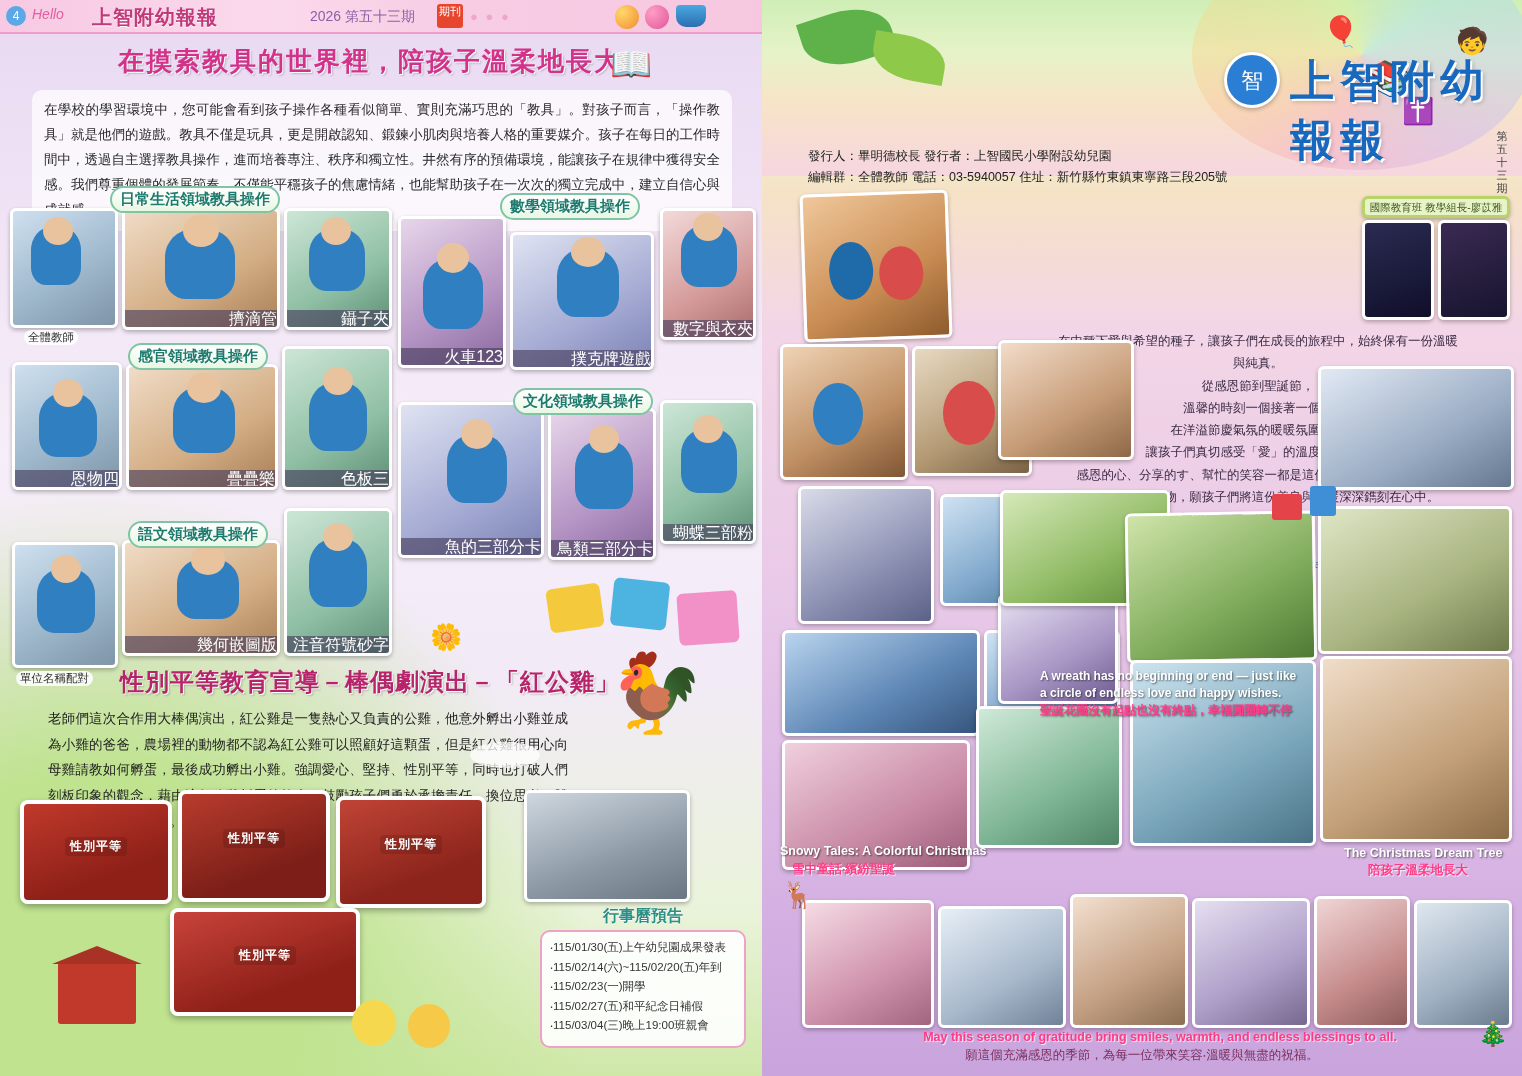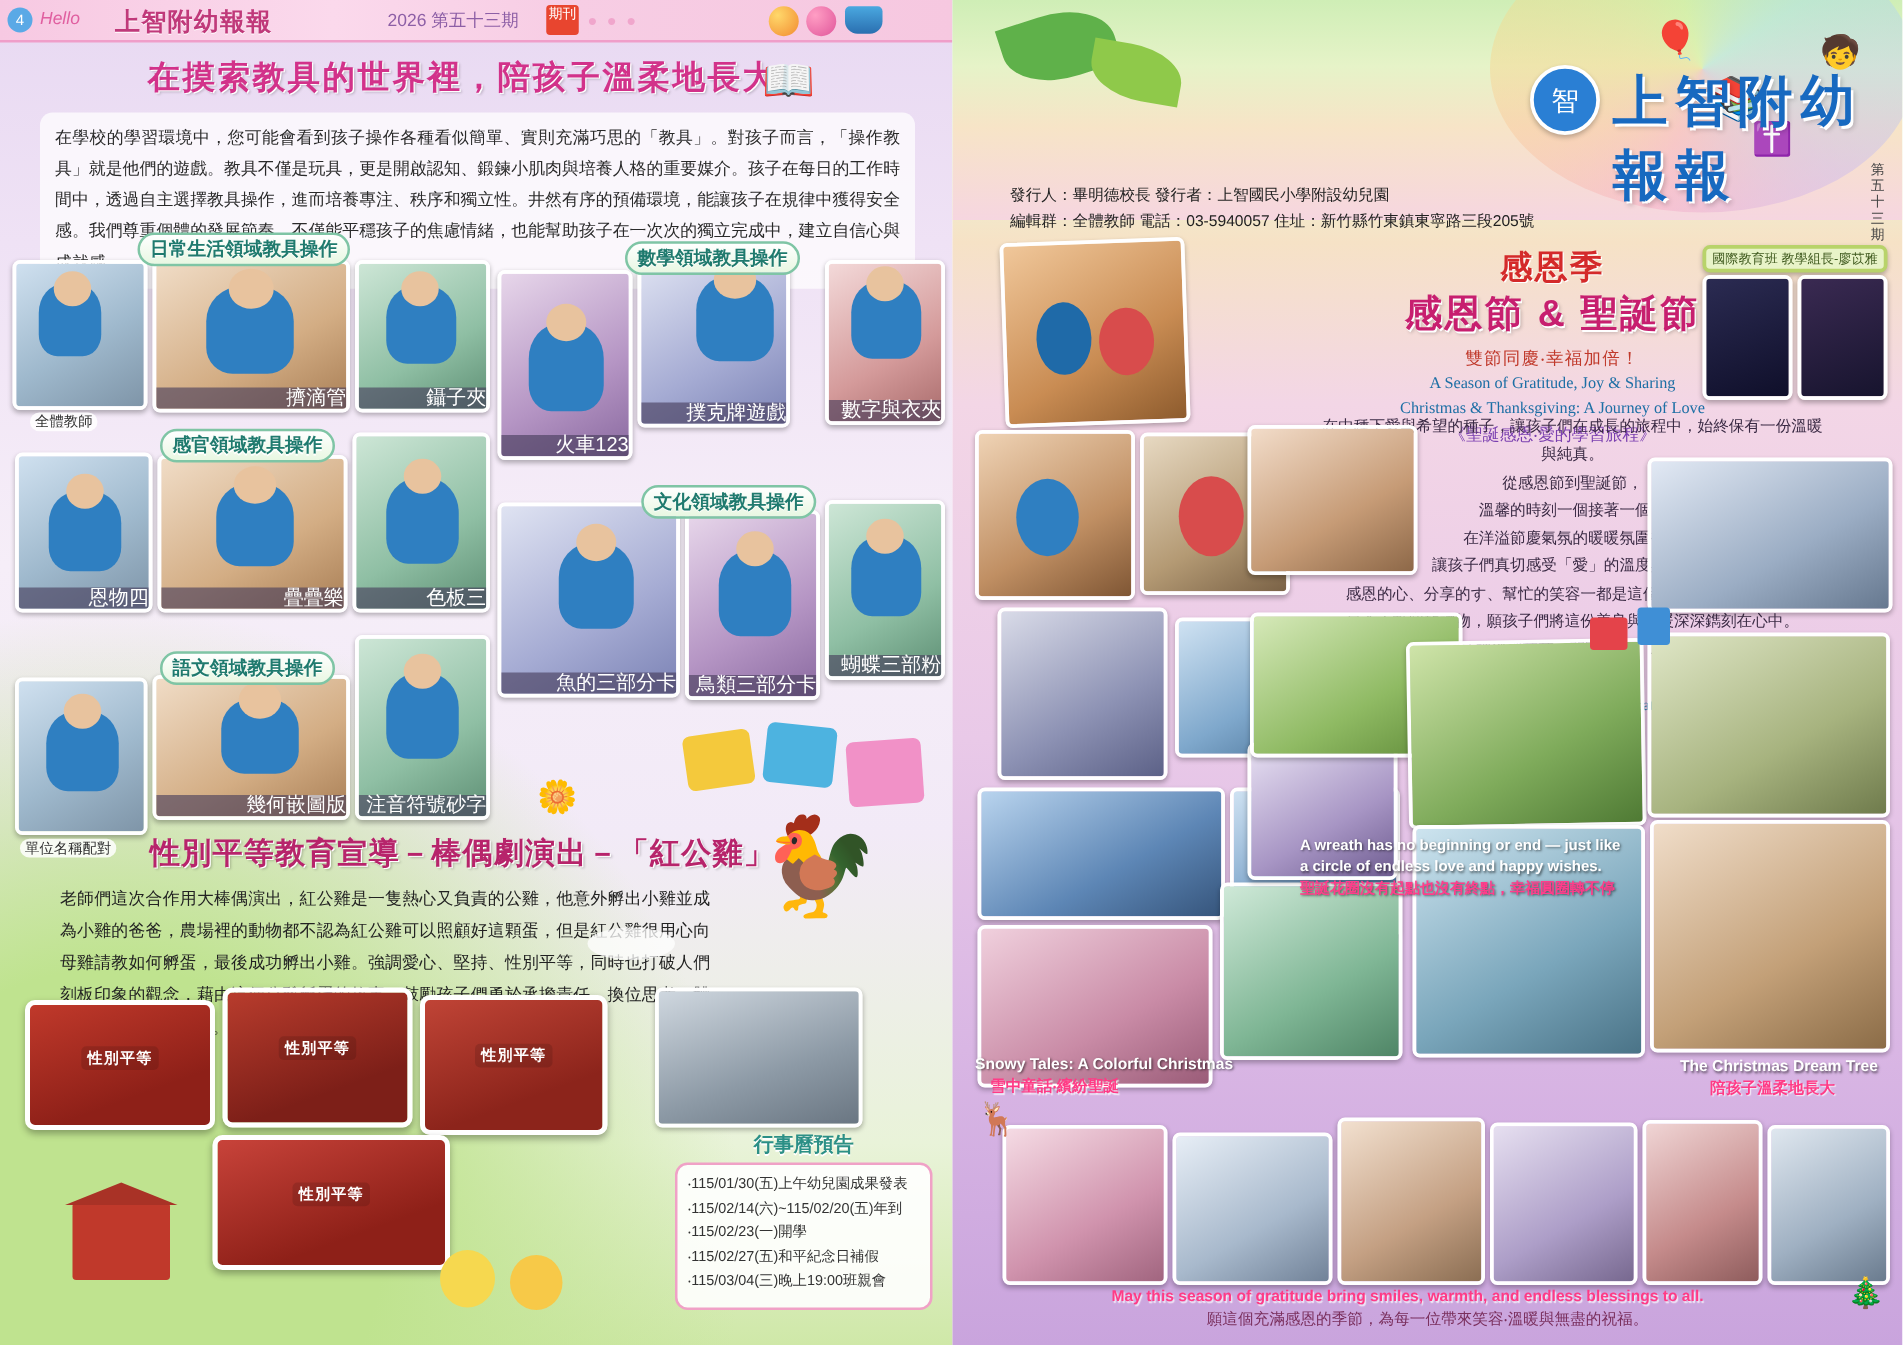--- a/index.html
+++ b/index.html
@@ -229,21 +229,21 @@
         <div class="kid" style="left:34px;top:6px;width:30px;height:28px;background:#e8c39e;"></div>
         <div class="cap">鑷子夾</div>
       </div>
 
       <div class="photo ph-d" style="left:398px; top:216px; width:108px; height:152px;">
         <div class="kid" style="left:22px;top:40px;width:60px;height:70px;border-radius:40% 40% 30% 30%;"></div>
         <div class="kid" style="left:36px;top:24px;width:32px;height:30px;background:#e8c39e;"></div>
         <div class="cap">火車123</div>
       </div>
 
-      <div class="photo ph-f" style="left:510px; top:204px; width:122px; height:138px;">
+      <div class="photo ph-f" style="left:510px; top:232px; width:144px; height:138px;">
         <div class="kid" style="left:44px;top:14px;width:62px;height:68px;border-radius:40% 40% 30% 30%;"></div>
         <div class="kid" style="left:58px;top:2px;width:34px;height:30px;background:#e8c39e;"></div>
         <div class="cap">撲克牌遊戲</div>
       </div>
 
       <div class="photo ph-e" style="left:660px; top:208px; width:96px; height:132px;">
         <div class="kid" style="left:18px;top:14px;width:56px;height:62px;border-radius:40% 40% 30% 30%;"></div>
         <div class="kid" style="left:30px;top:2px;width:30px;height:28px;background:#e8c39e;"></div>
         <div class="cap">數字與衣夾</div>
       </div>
@@ -349,28 +349,20 @@
 
     <div class="rp-logo-circle">智</div>
     <div class="rp-logo-text">上智附幼報報</div>
     <div class="rp-sidebadge">第五十三期</div>
 
     <div class="rp-pubinfo">
       <div>發行人：畢明德校長   發行者：上智國民小學附設幼兒園</div>
       <div>編輯群：全體教師   電話：03-5940057     住址：新竹縣竹東鎮東寧路三段205號</div>
     </div>
 
-    <div class="rp-banner">
-      <div class="l1">感恩季</div>
-      <div class="l2">感恩節 &amp; 聖誕節</div>
-      <div class="l3">雙節同慶‧幸福加倍！</div>
-      <div class="en">A Season of Gratitude, Joy &amp; Sharing</div>
-      <div class="en">Christmas &amp; Thanksgiving: A Journey of Love</div>
-      <div class="l6">《聖誕感恩‧愛的學習旅程》</div>
-    </div>
 
     <div class="rp-poem">
       <div>在中種下愛與希望的種子，讓孩子們在成長的旅程中，始終保有一份溫暖與純真。</div>
       <div>從感恩節到聖誕節，</div>
       <div>溫馨的時刻一個接著一個，</div>
       <div>在洋溢節慶氣氛的暖暖氛圍裡，</div>
       <div>讓孩子們真切感受「愛」的溫度與美好。</div>
       <div>感恩的心、分享的す、幫忙的笑容一都是這個季節最珍貴的禮物，</div>
       <div>最令人動容的禮物，願孩子們將這份善良與溫暖深深鐫刻在心中。</div>
       <div>讓愛在每天的生活裡悄悄萌芽，閃閃發亮。Let Love Shine in the Season of Gratitude.</div>
@@ -423,16 +415,16 @@
     <div class="photo" style="left:308px; top:894px; width:118px; height:134px; background:linear-gradient(150deg,#f2e0cf,#c4a083 60%,#8b6e53);"></div>
     <div class="photo" style="left:430px; top:898px; width:118px; height:130px; background:linear-gradient(150deg,#e6dff0,#ad9ec8 60%,#77688f);"></div>
     <div class="photo" style="left:552px; top:896px; width:96px; height:132px; background:linear-gradient(150deg,#f0d5d5,#c58b8b 60%,#8e5c5c);"></div>
     <div class="photo" style="left:652px; top:900px; width:98px; height:128px; background:linear-gradient(150deg,#dfe7ef,#9fb0c2 60%,#6a7b8e);"></div>
 
     <div class="gift" style="left:510px; top:494px; width:30px; height:26px; background:#e4434a;"></div>
     <div class="gift" style="left:548px; top:486px; width:26px; height:30px; background:#3f8fd6;"></div>
     <div class="deco" style="left:20px; top:880px; font-size:26px;">🦌</div>
     <div class="deco" style="left:716px; top:1020px; font-size:24px;">🎄</div>
 
-    <div class="rp-bottom-text" style="left:4px; width:720px;text-align:center;">May this season of gratitude bring smiles, warmth, and endless blessings to all.</div>
+    <div class="rp-bottom-text" style="left:38px; width:720px;text-align:center;">May this season of gratitude bring smiles, warmth, and endless blessings to all.</div>
     <div class="rp-bottom-text2" style="left:20px; width:720px;">願這個充滿感恩的季節，為每一位帶來笑容‧溫暖與無盡的祝福。</div>
   </div>
 </div>
 
 </body></html>

